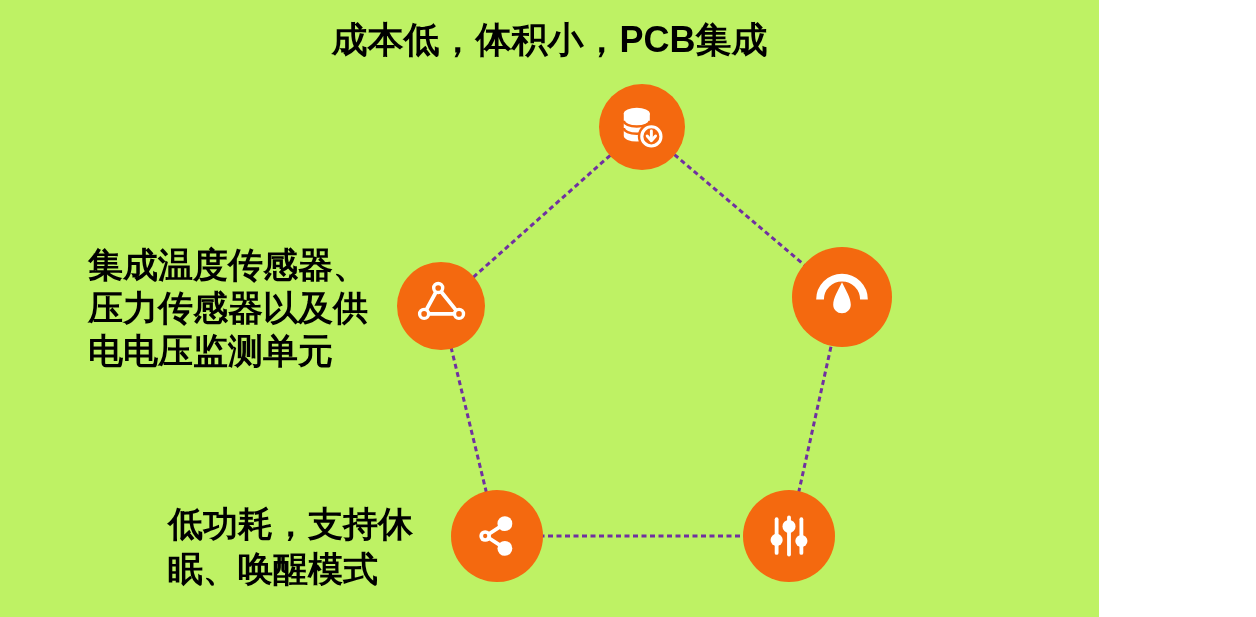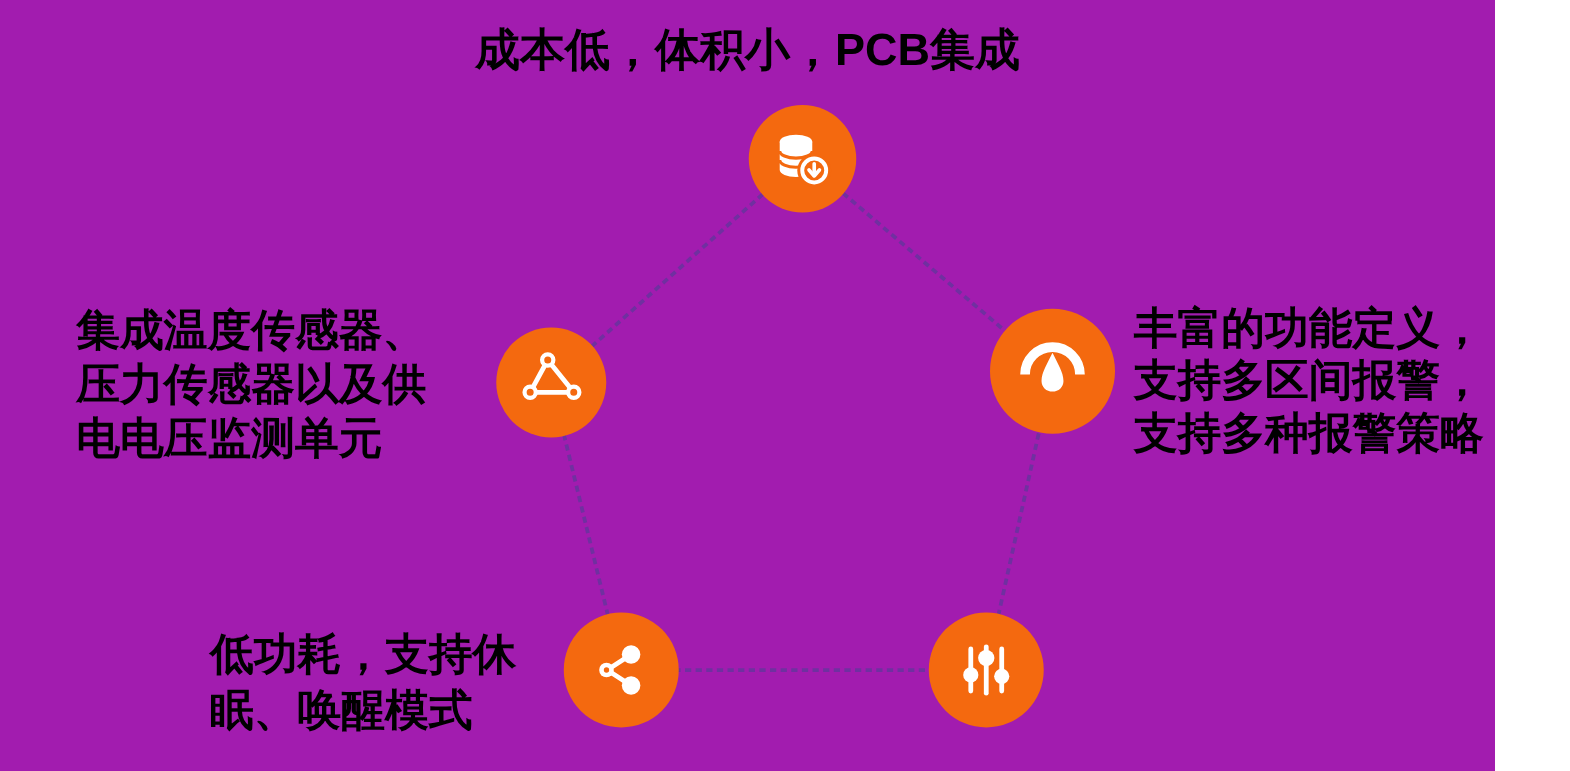--- a/index.html
+++ b/index.html
@@ -3,23 +3,23 @@
 <meta charset="utf-8">
 <style>
   html, body {
     margin: 0;
     padding: 0;
     background: #ffffff;
     font-family: "Liberation Sans", "DejaVu Sans", sans-serif;
   }
   .canvas {
     position: relative;
-    width: 1196px;
+    width: 1099px;
     height: 617px;
-    background: #a21caf;
+    background: #bef264;
     overflow: hidden;
   }
   .connectors {
     position: absolute;
     left: 0; top: 0;
     width: 1256px; height: 617px;
   }
   .node {
     position: absolute;
     border-radius: 50%;
@@ -43,21 +43,21 @@
     white-space: pre-line;
     letter-spacing: 0px;
   }
   .label-top {
     left: 0; right: 0;
     top: 18px;
     text-align: center;
     font-size: 36px;
     line-height: 44px;
   }
-  .label-left         { left: 61px;  top: 243px; }
+  .label-left         { left: 88px;  top: 243px; }
   .label-right        { left: 907px; top: 242px; line-height: 42px; }
   .label-bottom-left  { left: 168px; top: 501px; line-height: 45px; }
   .label-bottom-right { left: 847px; top: 501px; line-height: 45px; }
 </style>
 </head>
 <body>
 
 <div class="canvas">
 
   <svg class="connectors" viewBox="0 0 1256 617" xmlns="http://www.w3.org/2000/svg">
@@ -135,21 +135,18 @@
       </svg>
     </span>
   </div>
 
   <div class="label label-top">成本低，体积小，PCB集成</div>
 
   <div class="label label-left">集成温度传感器、
 压力传感器以及供
 电电压监测单元</div>
 
-  <div class="label label-right">丰富的功能定义，
-支持多区间报警，
-支持多种报警策略</div>
 
   <div class="label label-bottom-left">低功耗，支持休
 眠、唤醒模式</div>
 
 
 </div>
 
 </body></html>

